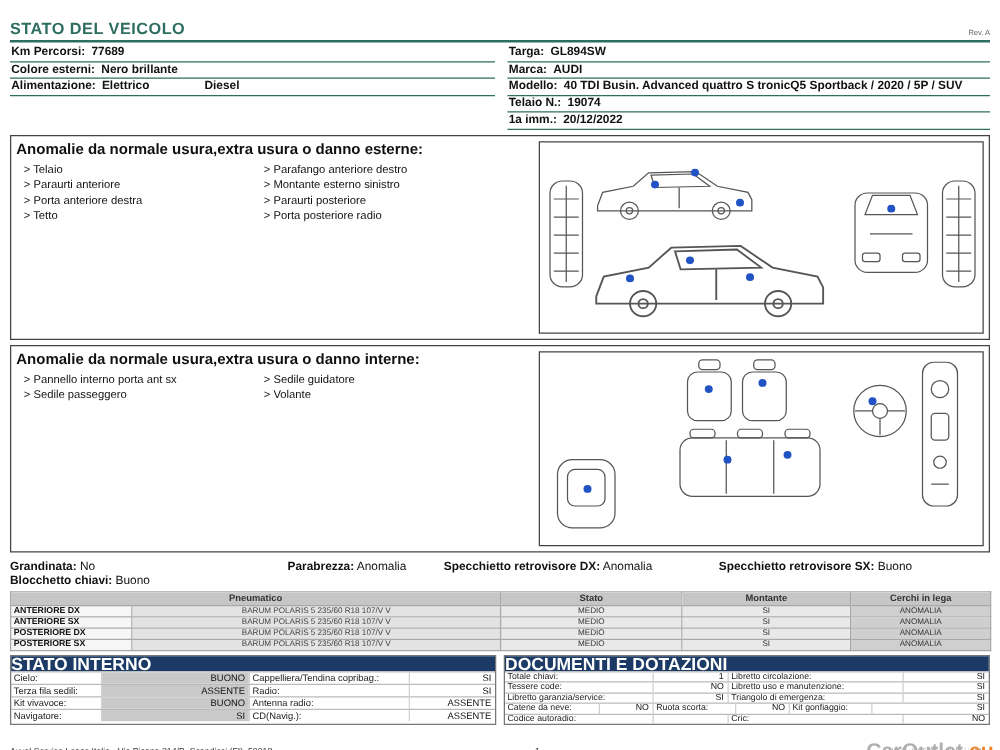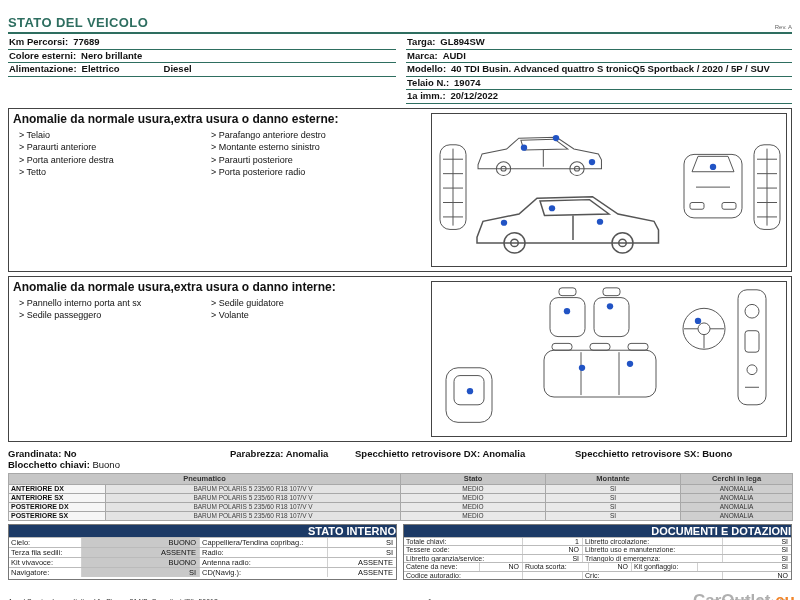--- a/index.html
+++ b/index.html
@@ -22,33 +22,33 @@
   .box-title { font-size:12px; font-weight:bold; padding:3px 4px 2px; }
   .dmg-cols { display:grid; grid-template-columns:192px 1fr; padding:1px 2px 0 10px; width:420px; }
   .dmg-cols ul { list-style:none; }
   .dmg-cols li { font-size:9px; line-height:12.5px; white-space:nowrap; }
   .dmg-cols li::before { content:"> "; }
   .diagram { position:absolute; top:4px; right:4px; bottom:4px; width:356px; border:1px solid #444; background:#fff; }
   .diagram svg { width:100%; height:100%; }
   .diag-line { stroke:#555; fill:none; stroke-width:1; }
   .dot { fill:#2153c4; stroke:none; }
   .checks { margin:6px 8px 0; font-size:9.5px; line-height:11px; }
-  .checks .row1 { display:flex;font-weight:bold; }
+  .checks .row1 { display:flex; }
   .c1{width:222px} .c2{width:125px} .c3{width:220px}
   table.tires { border-collapse:collapse; table-layout:fixed; width:784px; margin:3px 8px 0; }
   table.tires th, table.tires td { border:1px solid #a8a8a8; overflow:hidden; white-space:nowrap; }
   table.tires th { background:#c6c6c6; font-size:7.5px; color:#333; height:11px; font-weight:bold; }
   td.pos { font-size:7px; font-weight:bold; padding-left:2px; height:9px; background:#f6f6f6; }
   td.desc { font-size:6.5px; text-align:center; background:#e3e3e3; color:#444; }
   td.val { font-size:6.5px; text-align:center; background:#e9e9e9; color:#333; }
   td.anom { background:#cfcfcf; }
   .bottom { display:flex; gap:6px; margin:3px 8px 0; }
   .info { width:389px; border:1px solid #777; background:#fff; }
-  .info .hd { background:#1c3a66; color:#fff; font-size:11px; font-weight:bold;
-              text-align:right; height:12px; line-height:12px; }
+  .info .hd { background:#1c3a66; color:#fff; font-size:14px; font-weight:bold;
+              text-align:left; height:12px; line-height:12px; }
   .trow { display:flex; border-top:1px solid #bbb; height:10px; line-height:9.5px; font-size:7.5px; }
   .info.docs .trow { height:8.6px; line-height:8.2px; font-size:7px; }
   .trow > *+* { border-left:1px solid #d0d0d0; }
   .tl { padding-left:2px; color:#222; white-space:nowrap; overflow:hidden; }
   .tv { text-align:right; padding-right:3px; white-space:nowrap; }
   .chip { background:#c9c9c9; }
   .si-l1{width:72px} .si-v1{width:118px} .si-l2{width:128px} .si-v2{flex:1}
   .do-l1{width:118px} .do-v1{width:60px} .do-l2{width:140px} .do-v2{flex:1}
   .do4-l1{width:75px}.do4-v1{width:43px}.do4-l2{width:66px}.do4-v2{width:43px}.do4-l3{width:66px}.do4-v3{flex:1}
   .footer { position:absolute; left:8px; right:8px; bottom:7px; display:flex; font-size:7px; color:#333; }

